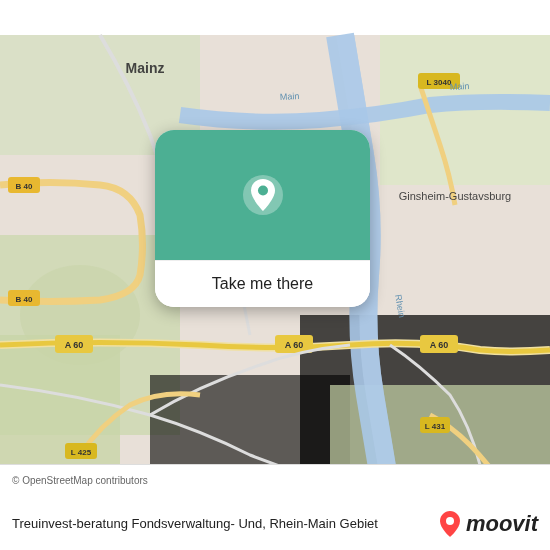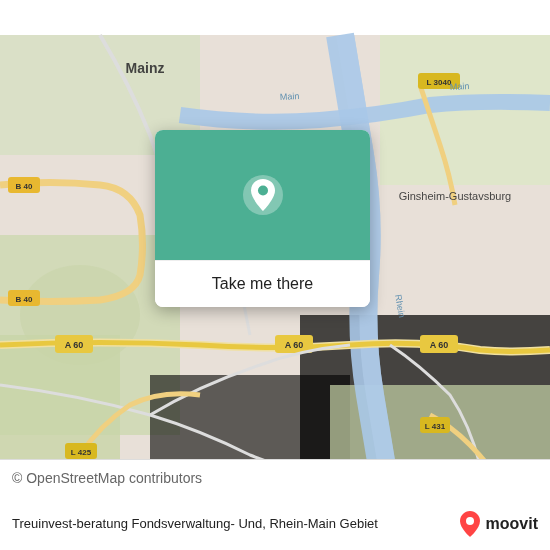--- a/index.html
+++ b/index.html
@@ -26,21 +26,21 @@
       top: 0; left: 0;
     }
 
     
     #info-card {
       position: absolute;
       top: 130px;
       left: 155px;
       width: 215px;
       background: white;
-      border-radius: 8px;
+      border-radius: 19px;
       overflow: hidden;
       box-shadow: 0 4px 16px rgba(0,0,0,0.3);
       z-index: 10;
     }
 
     #card-map-area {
       width: 100%;
       height: 130px;
       background: #4CAF93;
       display: flex;
@@ -74,21 +74,21 @@
       bottom: 0;
       left: 0;
       right: 0;
       background: white;
       padding: 10px 12px 12px 12px;
       z-index: 10;
       border-top: 1px solid #ddd;
     }
 
     #attribution {
-      font-size: 14px;
+      font-size: 10px;
       color: #666;
       margin-bottom: 0;
     }
 
     #bottom-content {
       display: flex;
       align-items: center;
       justify-content: space-between;
       margin-top: 24px;
     }
@@ -106,23 +106,24 @@
       gap: 4px;
       flex-shrink: 0;
     }
 
     #moovit-pin {
       width: 24px;
       height: 28px;
     }
 
     #moovit-text {
-      font-size: 16px;
+      font-size: 22px;
       font-weight: bold;
       color: #222;
+      font-style: italic;
     }
   </style>
 </head>
 <body>
 
 <div id="map-container">
 
   <svg id="map-bg" viewBox="0 0 550 480" xmlns="http://www.w3.org/2000/svg">
 
     <rect width="550" height="480" fill="#e8e0d8"></rect>

